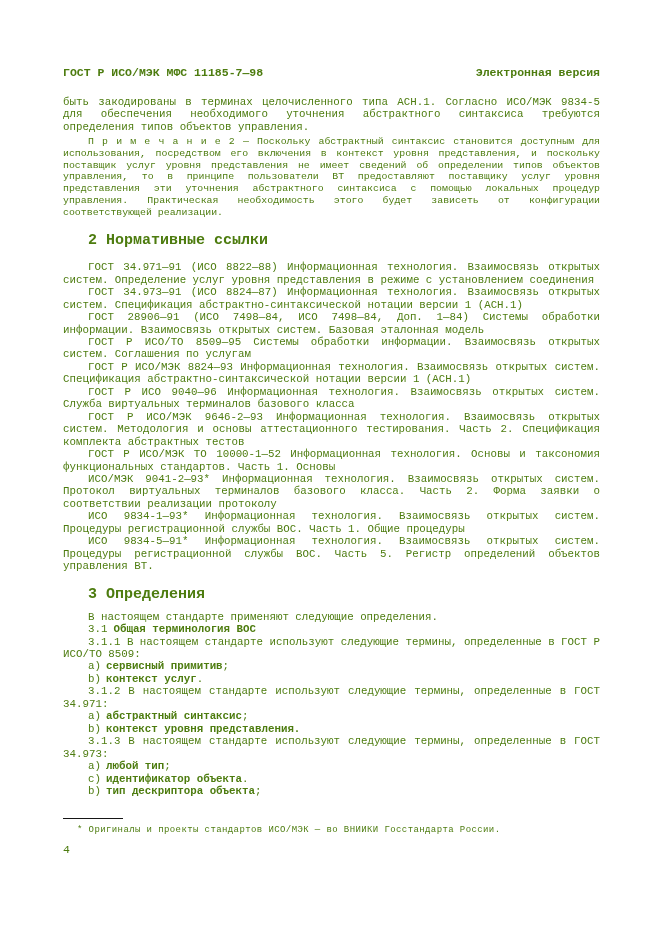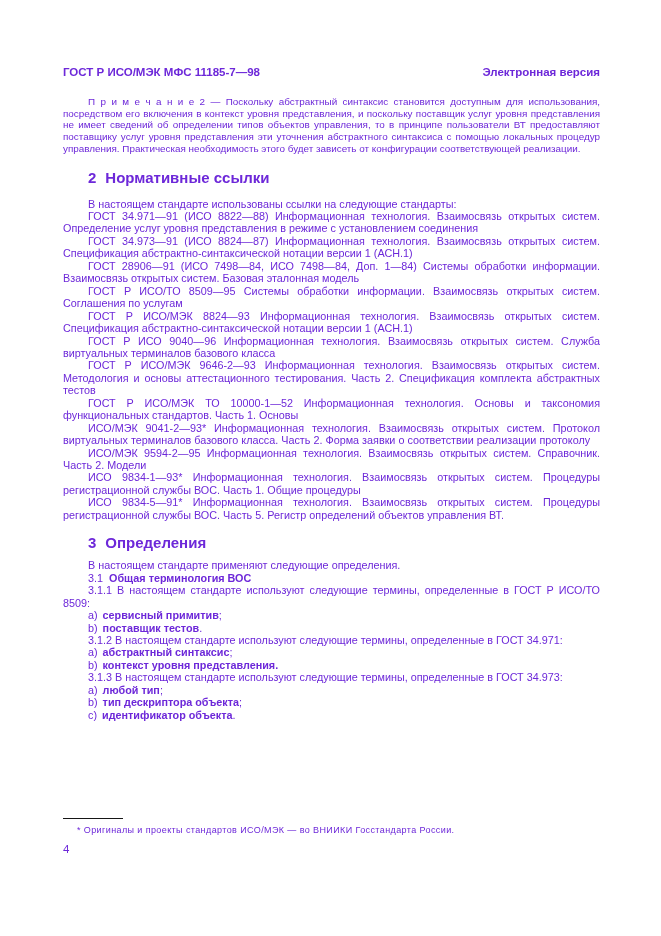--- a/index.html
+++ b/index.html
@@ -1,21 +1,21 @@
 <!DOCTYPE html>
 <html><head>
 <meta charset="utf-8">
 <style>
   html,body { margin:0; padding:0; background:#888; }
   .page {
     position:relative;
     width:661px; height:936px;
     background:#ffffff;
-    color:#6d28d9;
-    font-family:Liberation Sans, sans-serif;
+    color:#4d7c0f;
+    font-family:Liberation Mono, monospace;
     overflow:hidden;
     margin:0 auto;
   }
   .content { position:absolute; left:63px; top:66px; width:537px; }
   p { margin:0; }
   .doc-header {
     display:flex; justify-content:space-between; align-items:baseline;
     font-weight:bold; font-size:11.5px; line-height:13px;
     margin-bottom:17px;
   }
@@ -42,55 +42,54 @@
 <body>
 
 <div class="page">
   <div class="content">
 
     <div class="doc-header">
       <span>ГОСТ Р ИСО/МЭК МФС 11185-7—98</span>
       <span>Электронная версия</span>
     </div>
 
+    <p class="body">быть закодированы в терминах целочисленного типа АСН.1. Согласно ИСО/МЭК 9834-5 для обеспечения необходимого уточнения абстрактного синтаксиса требуются определения типов объектов управления.</p>
     <p class="note">П р и м е ч а н и е  2 — Поскольку абстрактный синтаксис становится доступным для использования, посредством его включения в контекст уровня представления, и поскольку поставщик услуг уровня представления не имеет сведений об определении типов объектов управления, то в принципе пользователи ВТ предоставляют поставщику услуг уровня представления эти уточнения абстрактного синтаксиса с помощью локальных процедур управления. Практическая необходимость этого будет зависеть от конфигурации соответствующей реализации.</p>
 
     <p class="sec-head sec-head-2"><span class="sec-num">2</span><span>Нормативные ссылки</span></p>
 
-    <p class="body ind">В настоящем стандарте использованы ссылки на следующие стандарты:</p>
     <p class="body ind">ГОСТ 34.971—91 (ИСО 8822—88)  Информационная технология. Взаимосвязь открытых систем. Определение услуг уровня представления в режиме с установлением соединения</p>
     <p class="body ind">ГОСТ 34.973—91 (ИСО 8824—87)  Информационная технология. Взаимосвязь открытых систем. Спецификация абстрактно-синтаксической нотации версии 1 (АСН.1)</p>
     <p class="body ind">ГОСТ 28906—91 (ИСО 7498—84, ИСО 7498—84, Доп. 1—84)  Системы обработки информации. Взаимосвязь открытых систем. Базовая эталонная модель</p>
     <p class="body ind">ГОСТ Р ИСО/ТО 8509—95  Системы обработки информации. Взаимосвязь открытых систем. Соглашения по услугам</p>
     <p class="body ind">ГОСТ Р ИСО/МЭК 8824—93  Информационная технология. Взаимосвязь открытых систем. Спецификация абстрактно-синтаксической нотации версии 1 (АСН.1)</p>
     <p class="body ind">ГОСТ Р ИСО 9040—96  Информационная технология. Взаимосвязь открытых систем. Служба виртуальных терминалов базового класса</p>
     <p class="body ind">ГОСТ Р ИСО/МЭК 9646-2—93  Информационная технология. Взаимосвязь открытых систем. Методология и основы аттестационного тестирования. Часть 2. Спецификация комплекта абстрактных тестов</p>
     <p class="body ind">ГОСТ Р ИСО/МЭК ТО 10000-1—52  Информационная технология. Основы и таксономия функциональных стандартов. Часть 1. Основы</p>
     <p class="body ind">ИСО/МЭК 9041-2—93*  Информационная технология. Взаимосвязь открытых систем. Протокол виртуальных терминалов базового класса. Часть 2. Форма заявки о соответствии реализации протоколу</p>
-    <p class="body ind">ИСО/МЭК 9594-2—95  Информационная технология. Взаимосвязь открытых систем. Справочник. Часть 2. Модели</p>
     <p class="body ind">ИСО 9834-1—93*  Информационная технология. Взаимосвязь открытых систем. Процедуры регистрационной службы ВОС. Часть 1. Общие процедуры</p>
     <p class="body ind">ИСО 9834-5—91*  Информационная технология. Взаимосвязь открытых систем. Процедуры регистрационной службы ВОС. Часть 5. Регистр определений объектов управления ВТ.</p>
 
     <p class="sec-head sec-head-3"><span class="sec-num">3</span><span>Определения</span></p>
 
     <p class="body ind">В настоящем стандарте применяют следующие определения.</p>
     <p class="body ind"><span class="sub-num">3.1</span><span class="term-b">Общая терминология ВОС</span></p>
 
     <p class="body ind">3.1.1  В настоящем стандарте используют следующие термины, определенные в ГОСТ Р ИСО/ТО 8509:</p>
     <p class="body li"><span class="mk">a)</span><span class="term-b">сервисный примитив</span><span>;</span></p>
-    <p class="body li"><span class="mk">b)</span><span class="term-b">поставщик тестов</span><span>.</span></p>
+    <p class="body li"><span class="mk">b)</span><span class="term-b">контекст услуг</span><span>.</span></p>
 
     <p class="body ind">3.1.2  В настоящем стандарте используют следующие термины, определенные в ГОСТ 34.971:</p>
     <p class="body li"><span class="mk">a)</span><span class="term-b">абстрактный синтаксис</span><span>;</span></p>
     <p class="body li"><span class="mk">b)</span><span class="term-b">контекст уровня представления.</span><span></span></p>
 
     <p class="body ind">3.1.3  В настоящем стандарте используют следующие термины, определенные в ГОСТ 34.973:</p>
     <p class="body li"><span class="mk">a)</span><span class="term-b">любой тип</span><span>;</span></p>
+    <p class="body li"><span class="mk">c)</span><span class="term-b">идентификатор объекта</span><span>.</span></p>
     <p class="body li"><span class="mk">b)</span><span class="term-b">тип дескриптора объекта</span><span>;</span></p>
-    <p class="body li"><span class="mk">c)</span><span class="term-b">идентификатор объекта</span><span>.</span></p>
 
   </div>
 
   <div class="footnote-block">
     <div class="footnote-rule"></div>
     <p class="footnote-text">* Оригиналы и проекты стандартов ИСО/МЭК — во ВНИИКИ Госстандарта России.</p>
   </div>
 
   <div class="page-number">4</div>
 </div>

